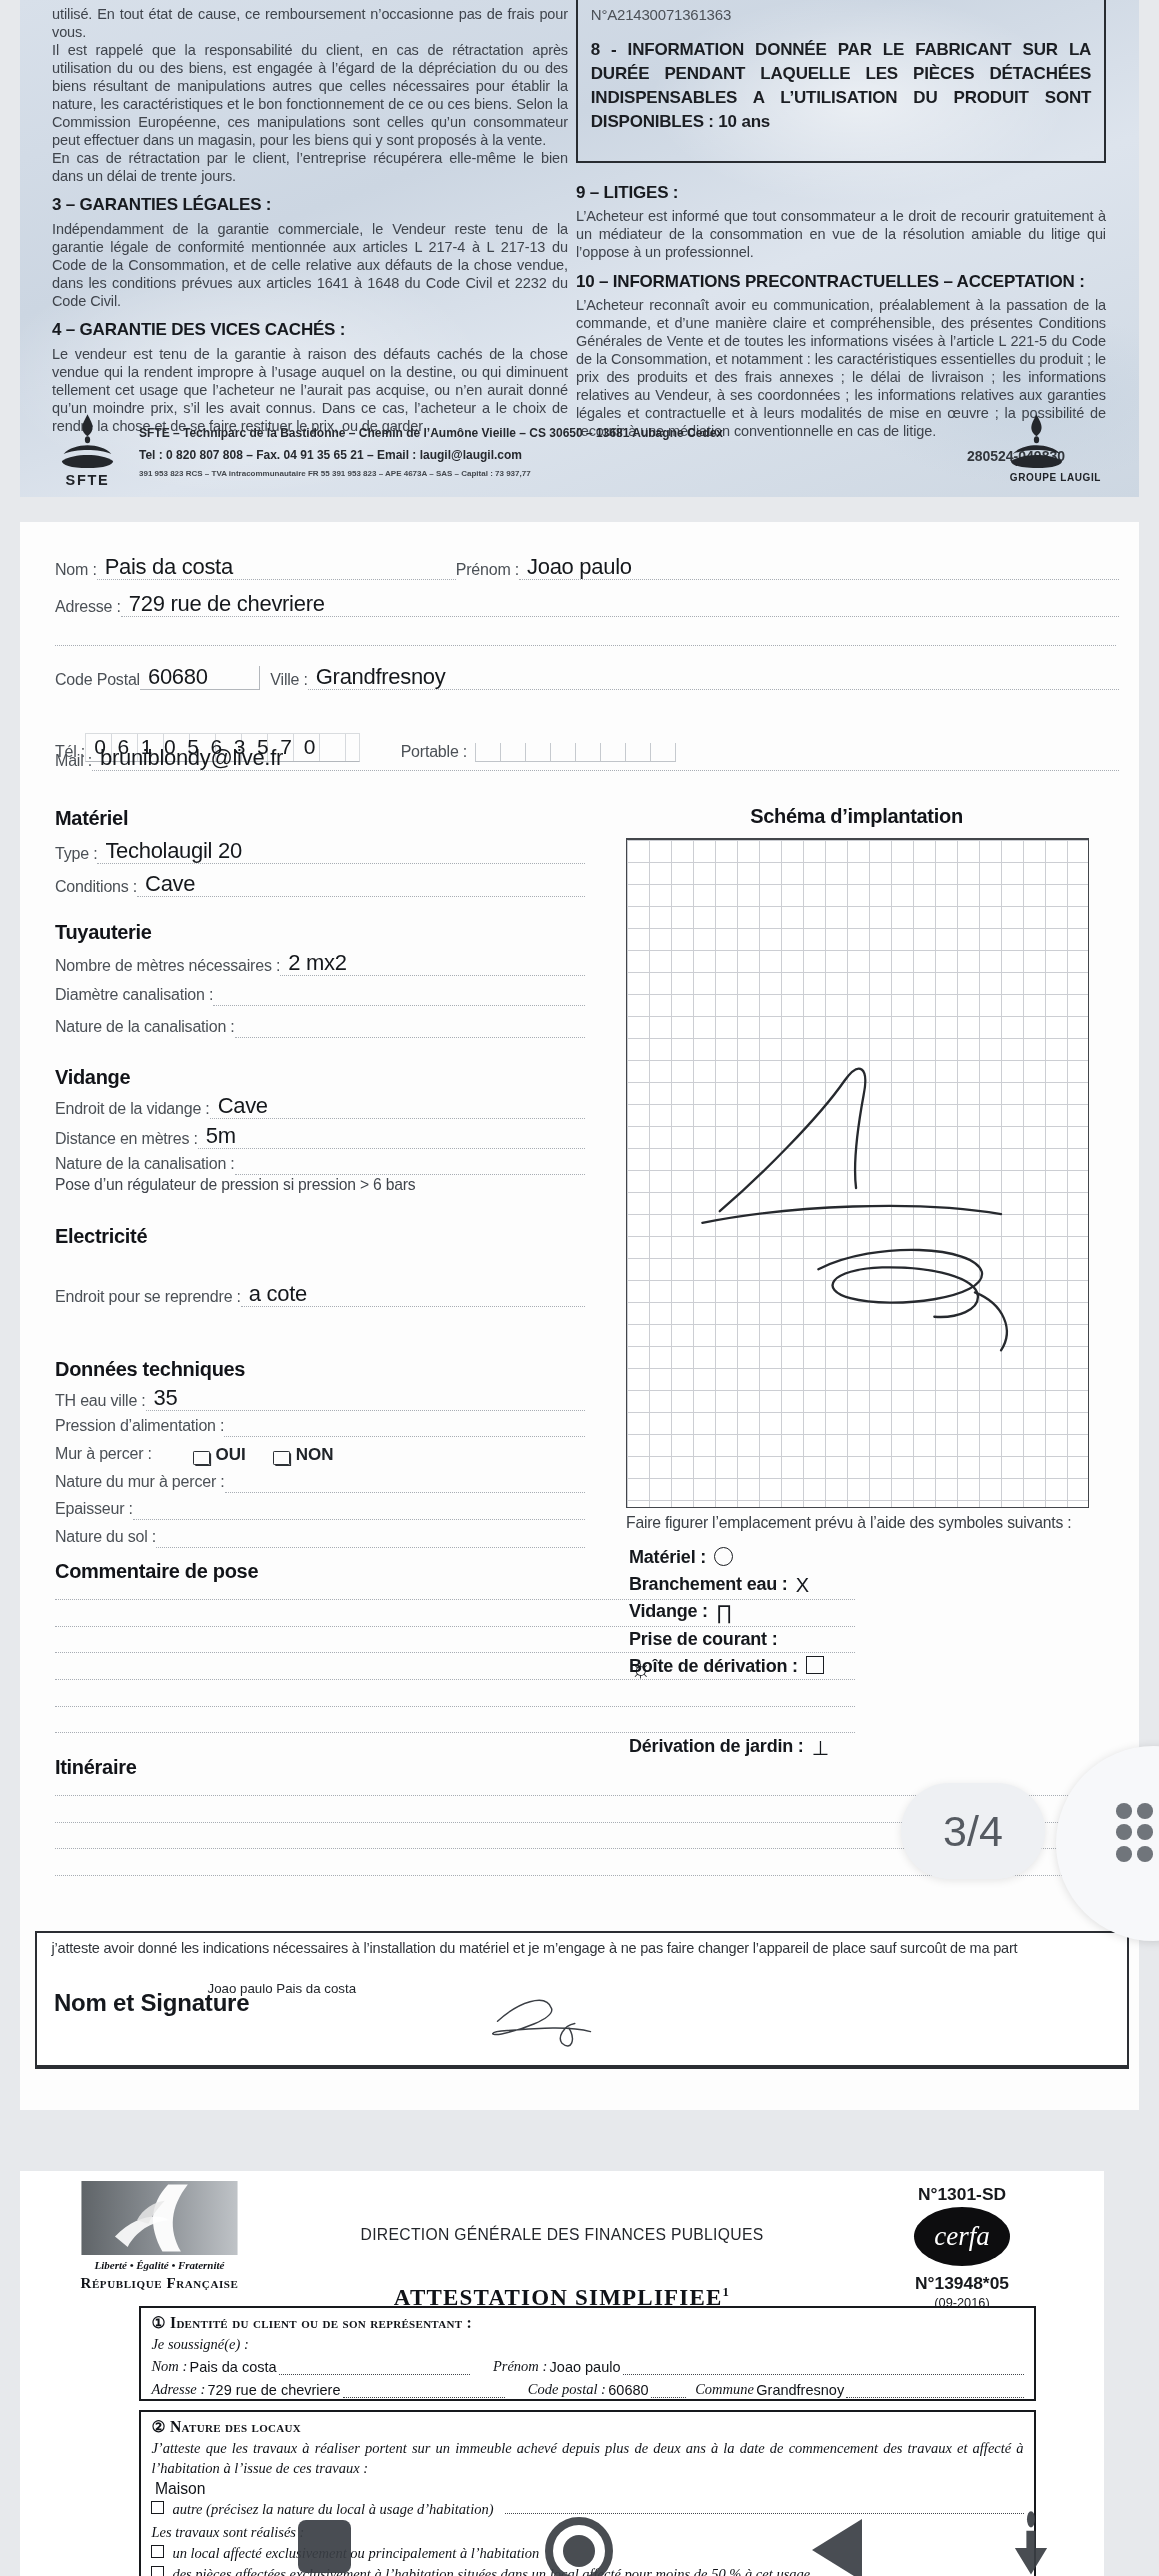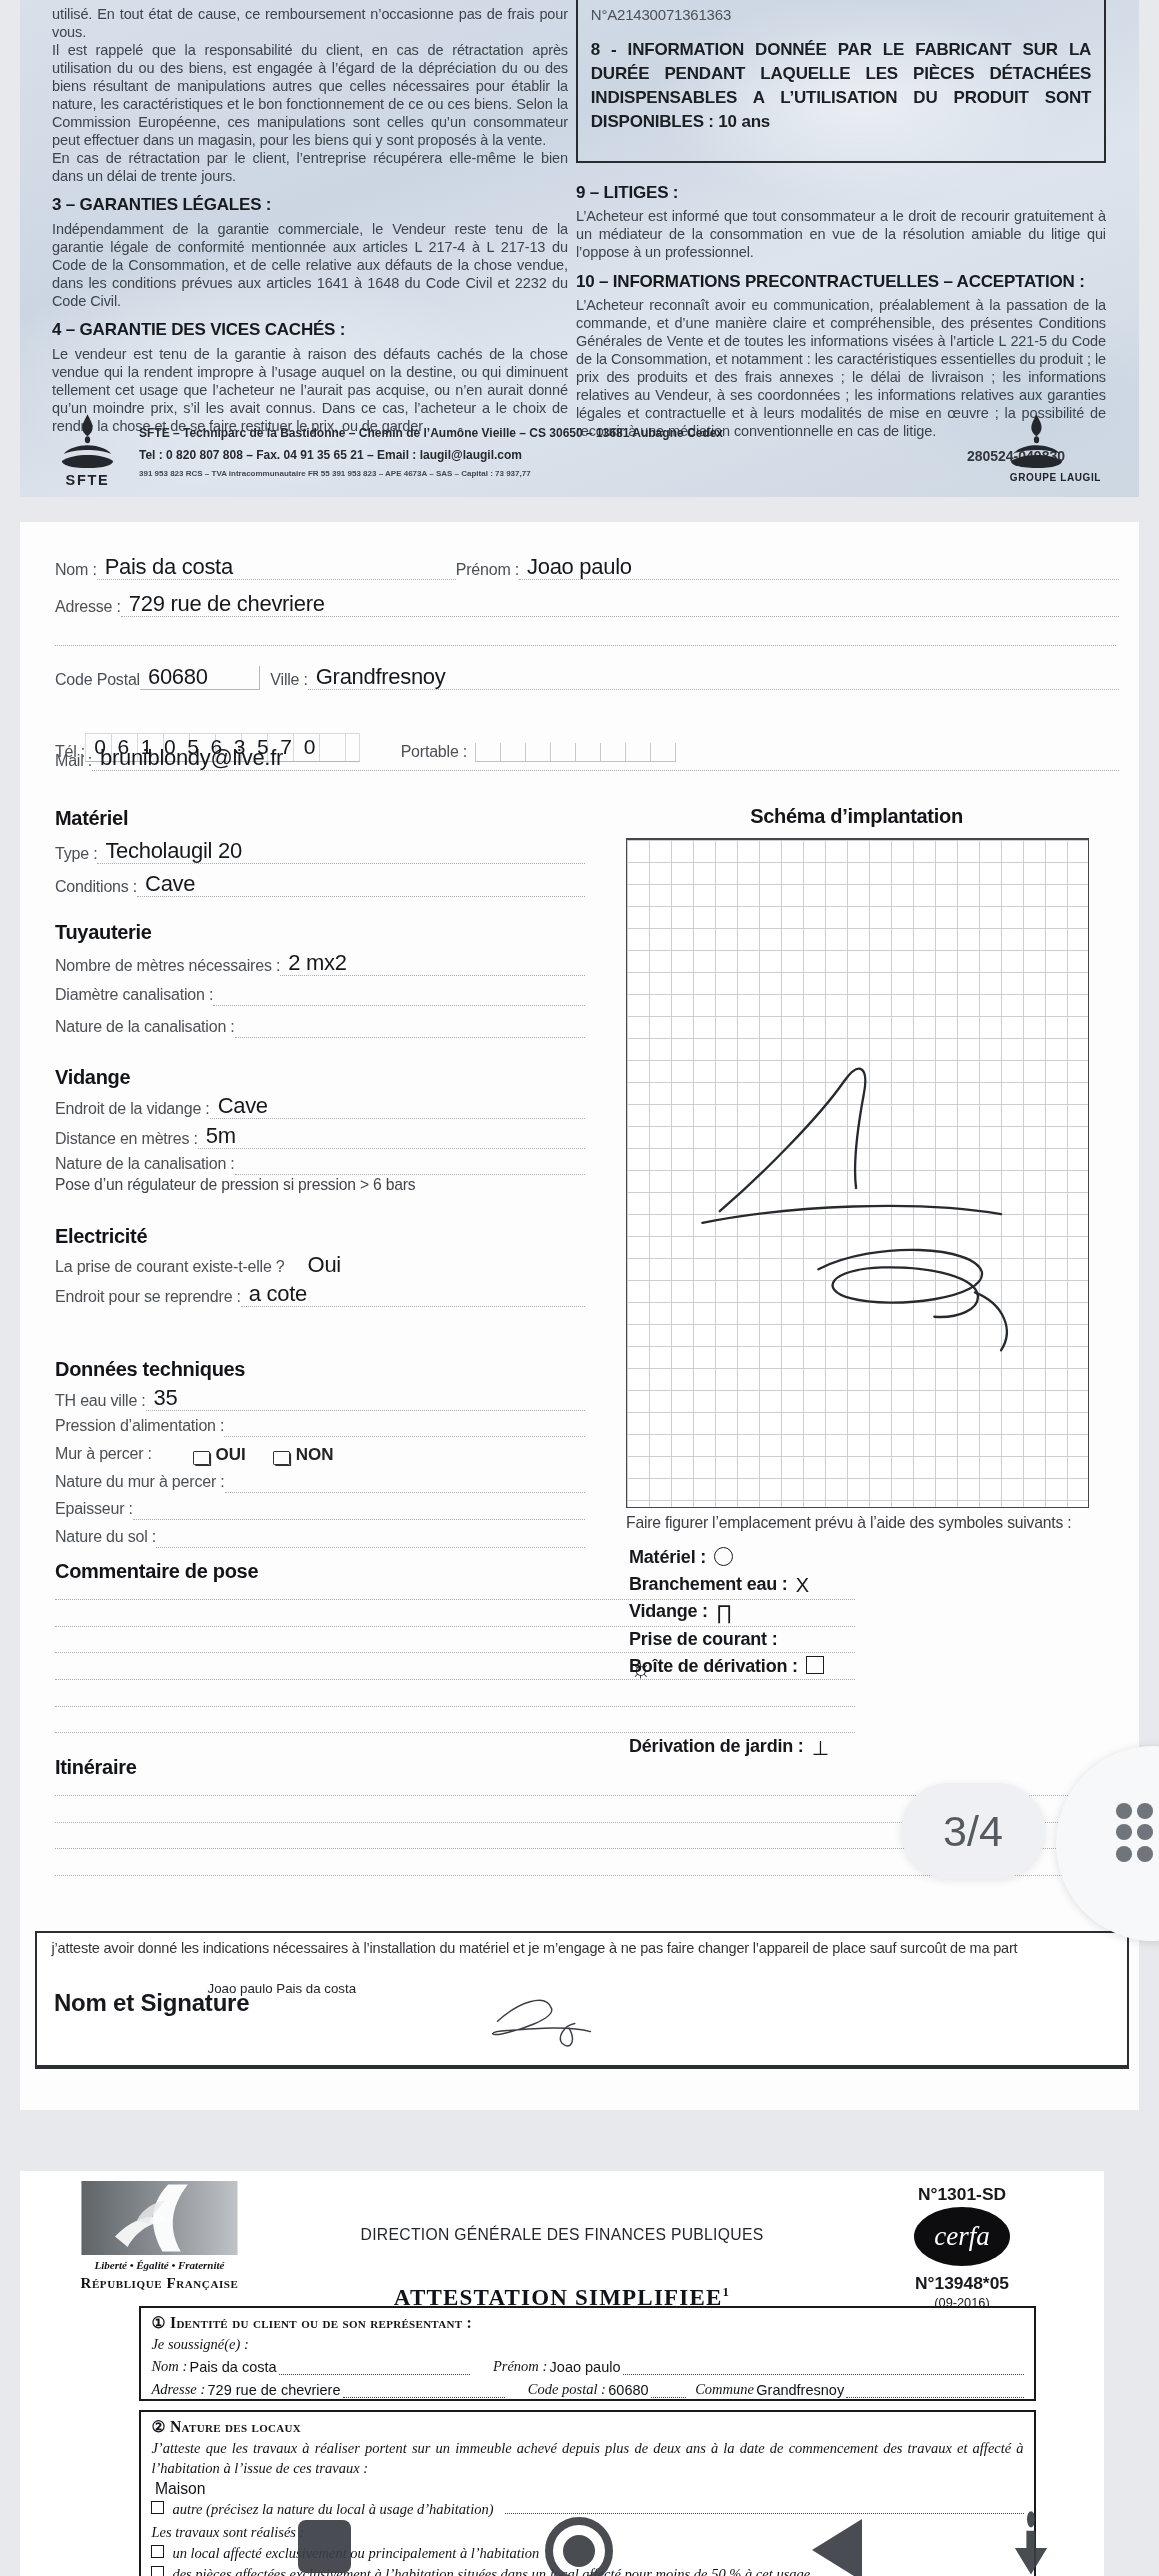--- a/index.html
+++ b/index.html
@@ -280,24 +280,20 @@
         <span class="fval">5m</span>
       </span>
   </div>
   <div class="frow narrow" style="top:633px;">
     <span class="flabel">Nature de la canalisation :</span>
     <span class="fill"></span>
   </div>
   <div class="plain" style="top:654px;">Pose d’un régulateur de pression si pression &gt; 6 bars</div>
 
   <div class="fh" style="top:703px;">Electricité</div>
-  <div class="frow narrow" style="top:732px;">
-    <span class="flabel">La prise de courant existe-t-elle ?</span>
-    <span class="fval" style="padding-left:23px;">Oui</span>
-  </div>
   <div class="frow narrow" style="top:761px;">
     <span class="flabel">Endroit pour se reprendre :</span>
     <span class="fill">
         <span class="fval">a cote</span>
       </span>
   </div>
 
   <div class="fh" style="top:836px;">Données techniques</div>
   <div class="frow narrow" style="top:865px;">
     <span class="flabel">TH eau ville :</span>

